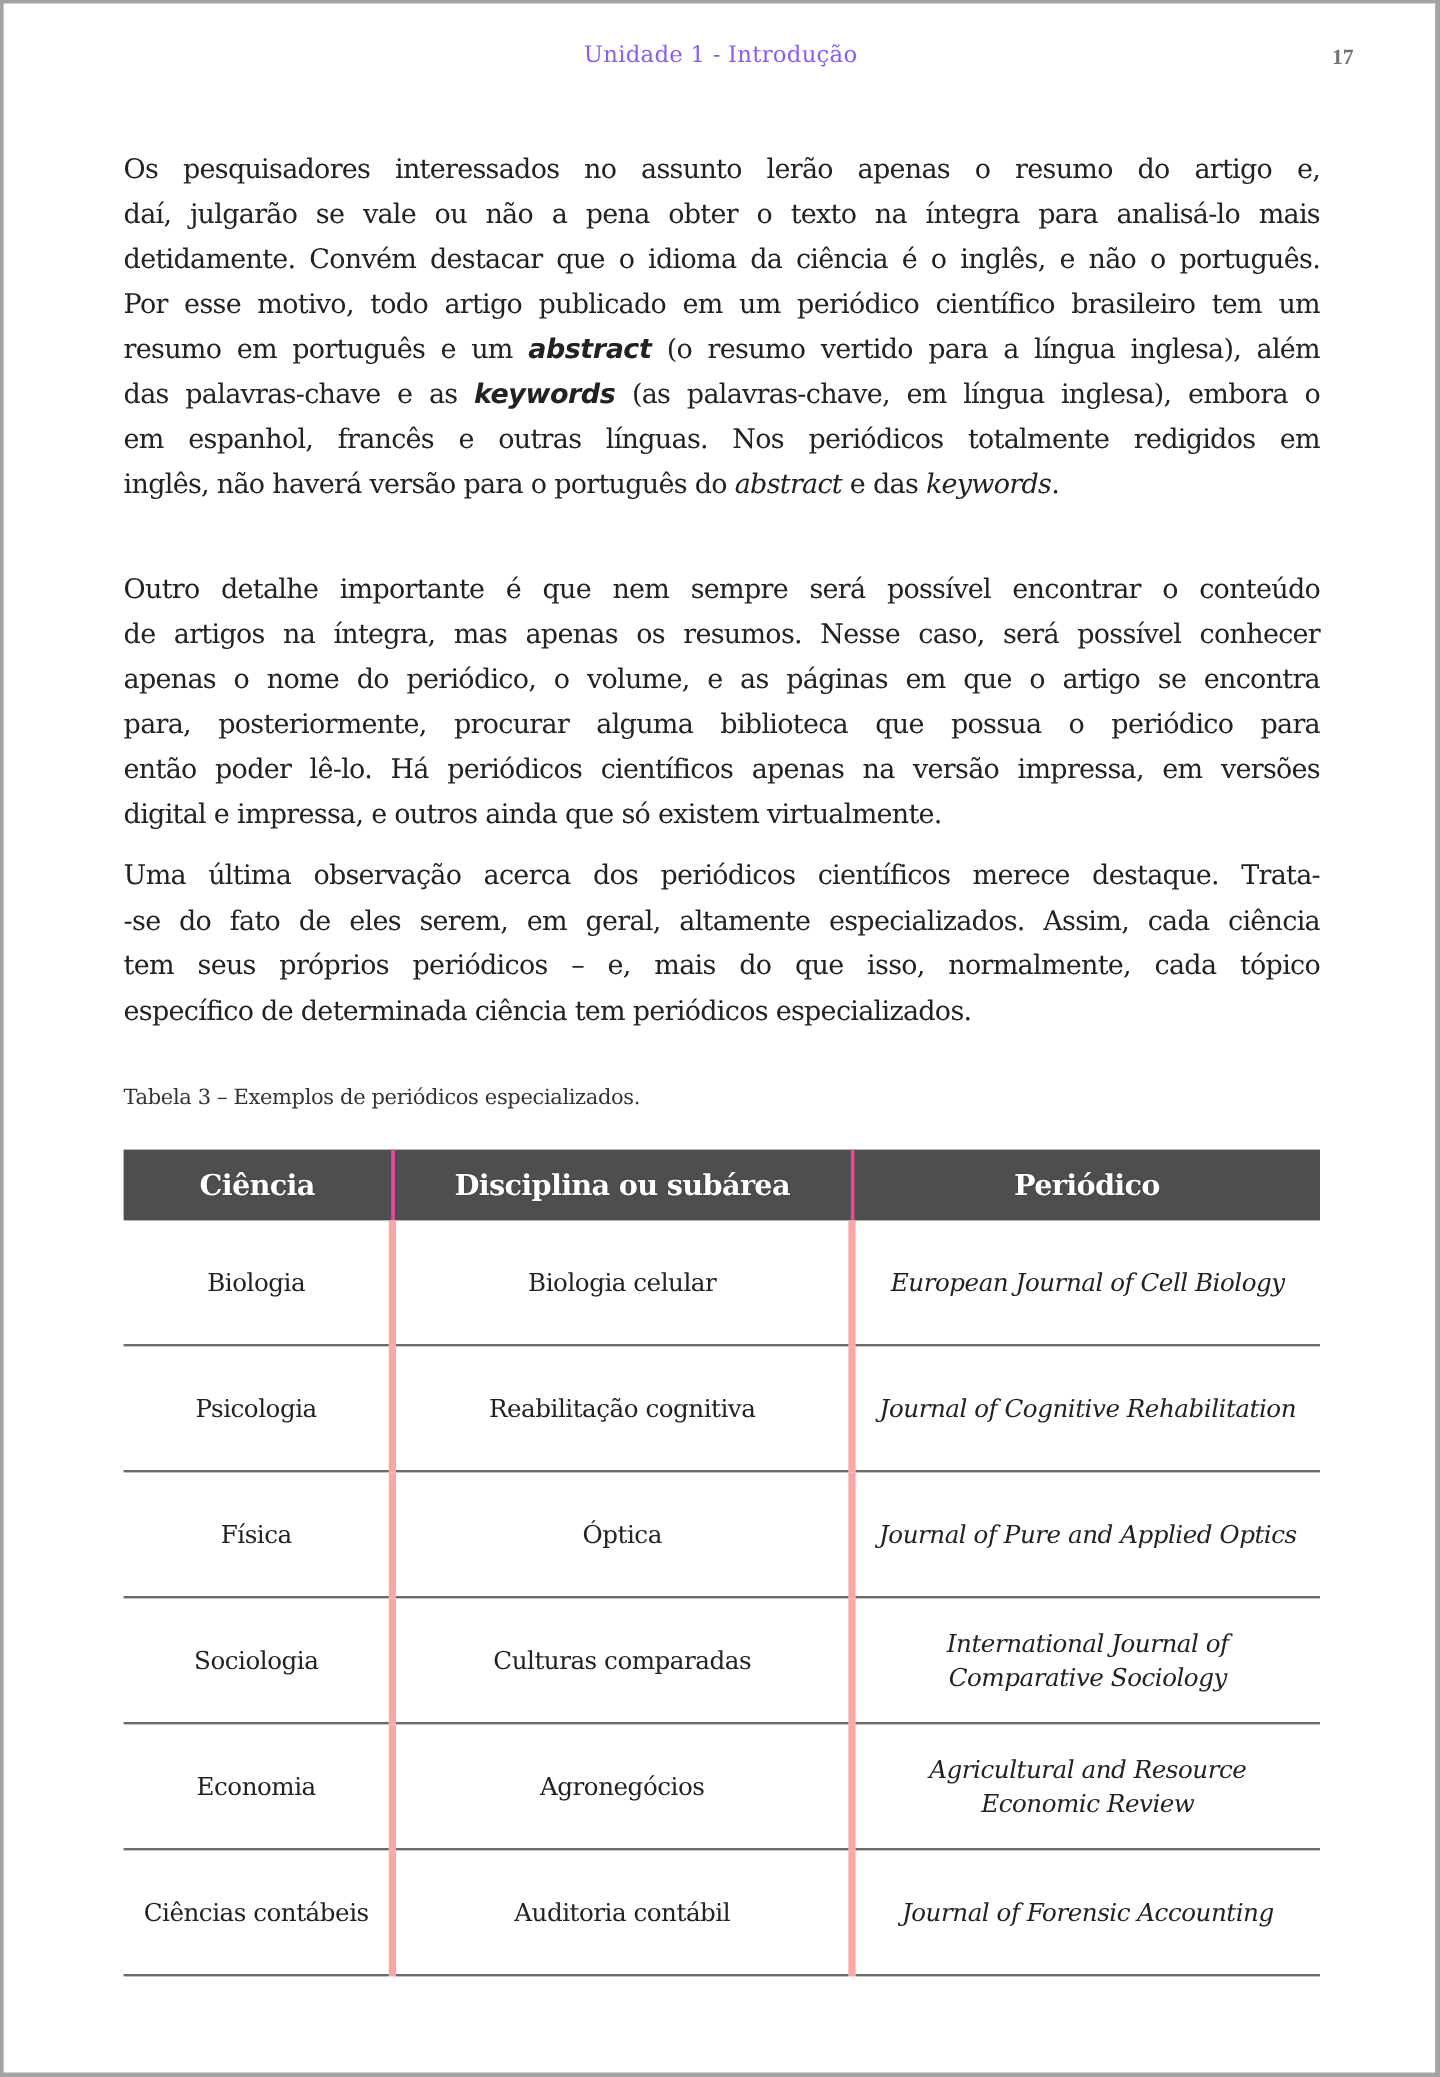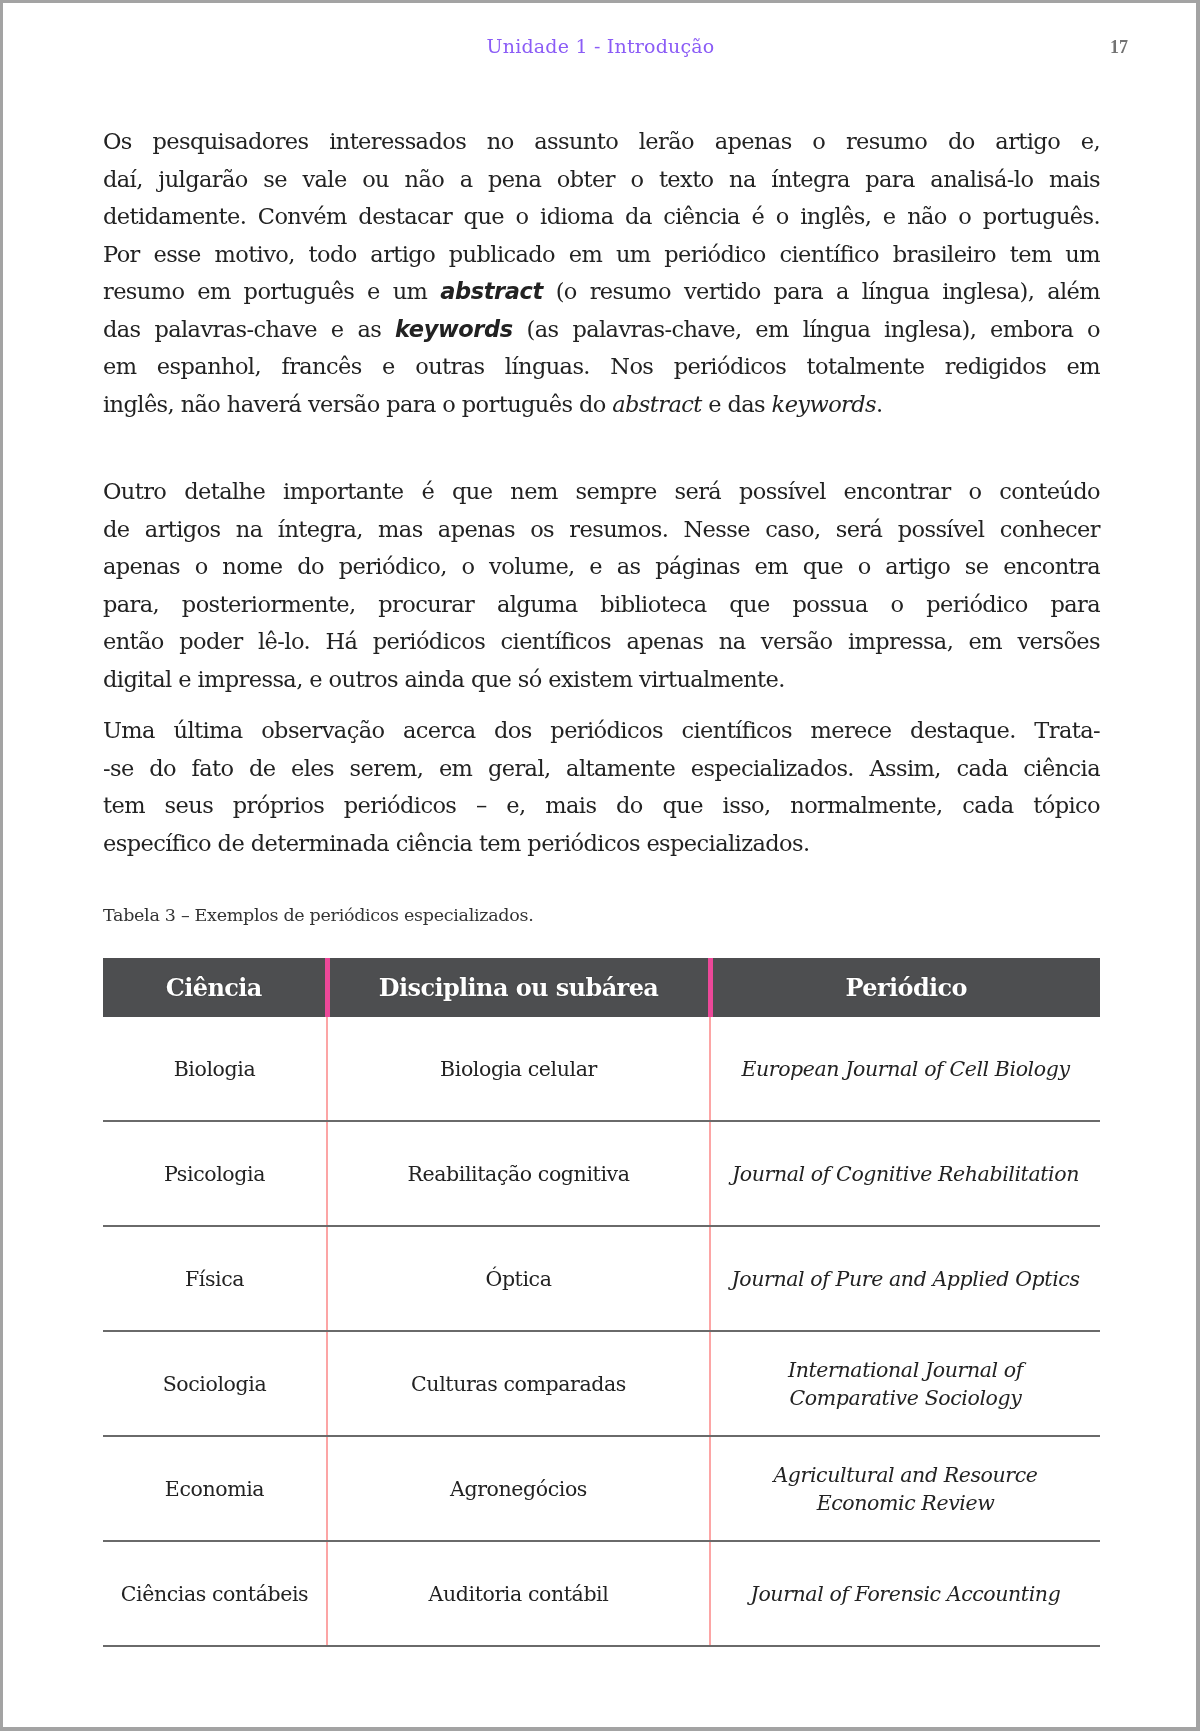--- a/index.html
+++ b/index.html
@@ -45,28 +45,28 @@
     font-family: "DejaVu Serif", serif; letter-spacing: -0.3px;
   }
   table.journal-table {
     position: absolute; top: 955px; left: 100px; width: 997px;
     border-collapse: collapse; table-layout: fixed;
     font-family: "DejaVu Serif", serif;
   }
   .journal-table th {
     background: #4d4e50; color: #ffffff; font-weight: bold;
     font-size: 24px; height: 59px; padding: 0;
-    border-right: 5px solid #ec4899; letter-spacing: -0.6px;
+    border-right: 3px solid #ec4899; letter-spacing: -0.6px;
     text-shadow: 0 0 1px #222;
   }
   .journal-table th:last-child { border-right: none; }
   .journal-table td {
     height: 103px; padding: 0 14px; text-align: center; vertical-align: middle;
     font-size: 20.5px; line-height: 28px; color: #222222;
-    border-bottom: 2px solid #6a6a6a; border-right: 2px solid #fca5a5;
+    border-bottom: 2px solid #6a6a6a; border-right: 6px solid #fca5a5;
     letter-spacing: -0.4px;
   }
   .journal-table td:last-child { border-right: none; }
   .journal-table td.periodico { font-style: italic; }
   col.c1 { width: 224px; }
   col.c2 { width: 383px; }
   col.c3 { width: 390px; }
 </style>
 </head>
 <body>

